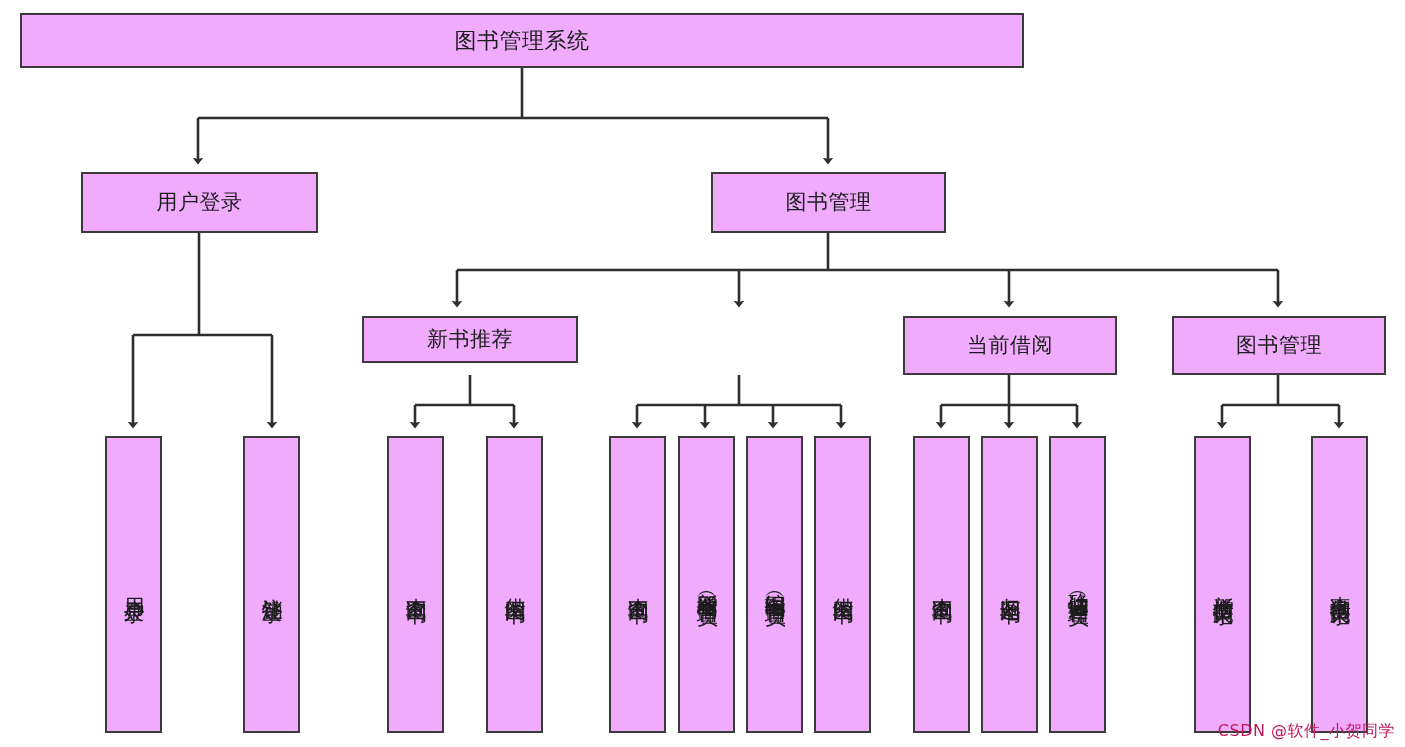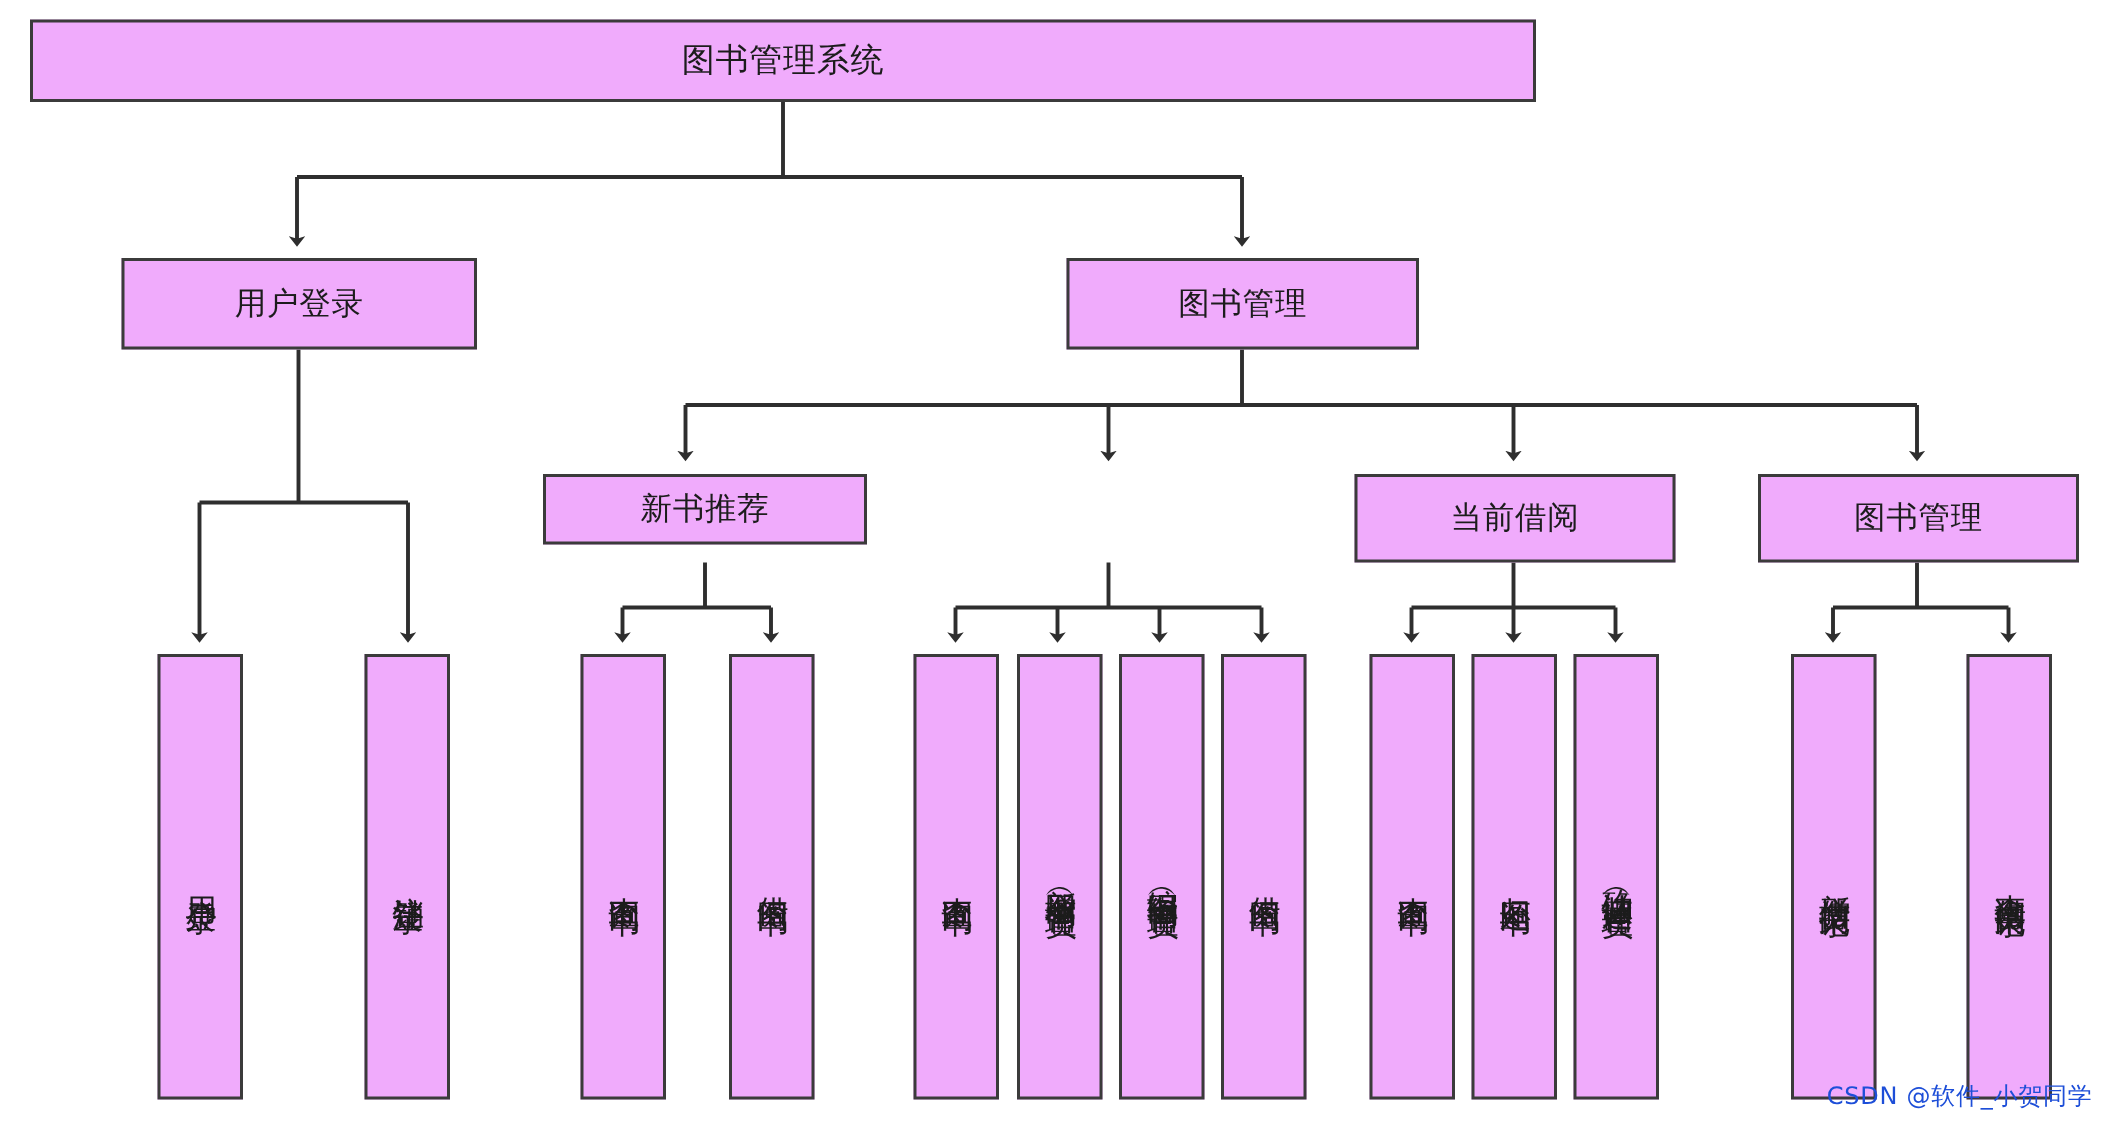--- a/index.html
+++ b/index.html
@@ -58,21 +58,21 @@
     letter-spacing: 2px;
     white-space: normal;
     max-height: 100%;
   }
   .node.root .label { font-size: 22px; }
   #watermark {
     position: absolute;
     right: 10px;
     bottom: 5px;
     font-size: 16px;
-    color: #1d4ed8;
+    color: #be185d;
     letter-spacing: 0.5px;
     z-index: 5;
     white-space: nowrap;
     margin-left: 36px;
   }
 </style>
 </head>
 <body>
 
 <div id="canvas">

